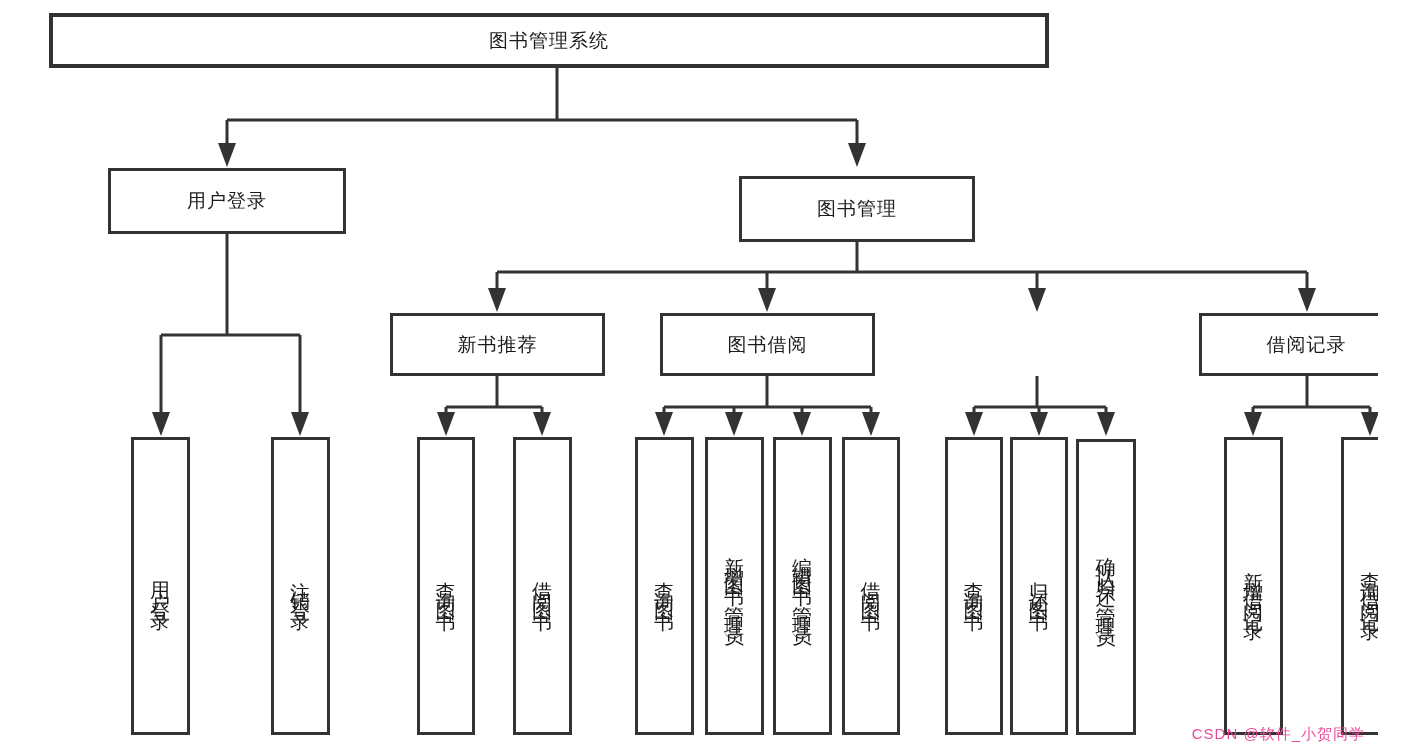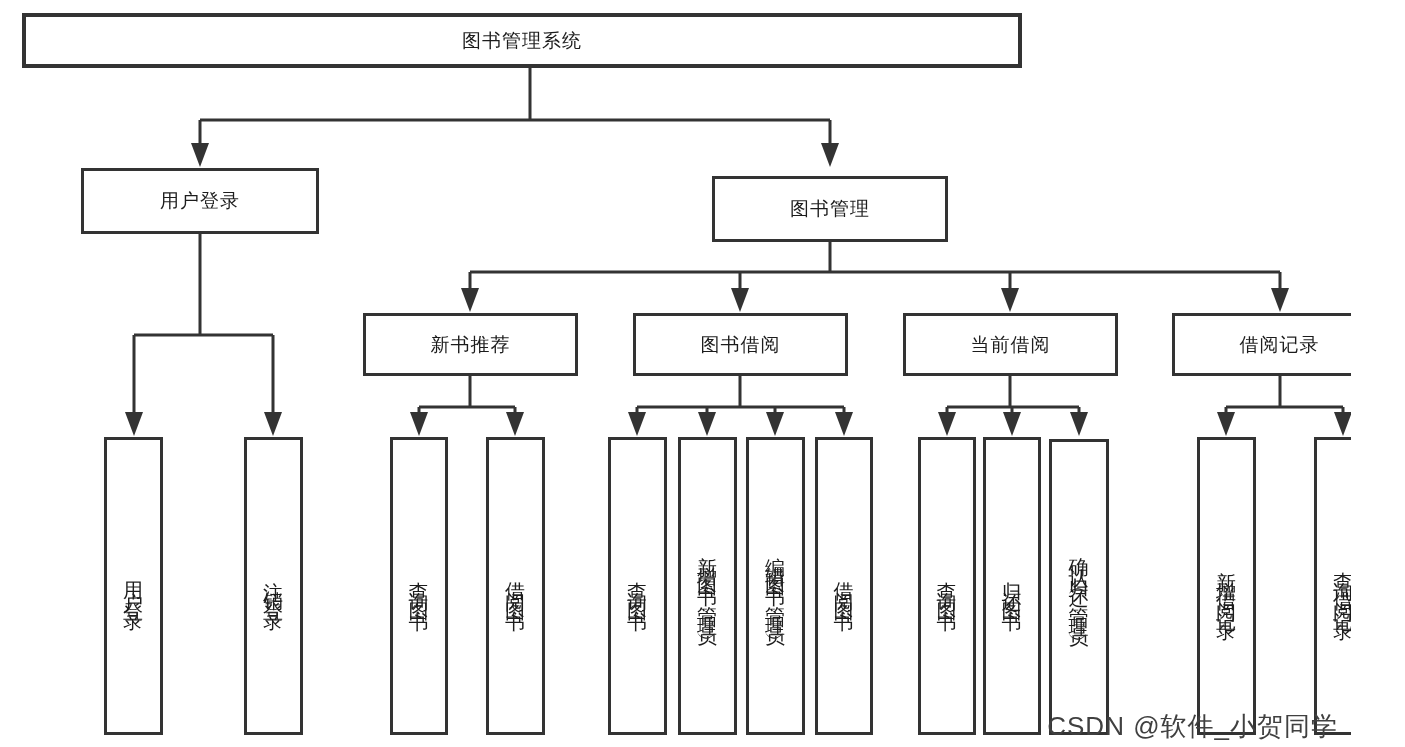--- a/index.html
+++ b/index.html
@@ -3,20 +3,21 @@
 <meta charset="utf-8">
 <style>
   html, body { margin: 0; padding: 0; background: #ffffff; }
   #canvas {
     position: relative;
     width: 1351px;
     height: 747px;
     background: #ffffff;
     font-family: "Liberation Sans", sans-serif;
     overflow: hidden;
+    margin-left: 27px;
   }
   #connectors {
     position: absolute;
     left: 0; top: 0;
     width: 1405px; height: 747px;
     z-index: 1;
   }
   .node {
     position: absolute;
     box-sizing: border-box;
@@ -47,22 +48,22 @@
     font-size: 20px;
     letter-spacing: 10px;
     color: #1c1c1c;
     line-height: 1;
     white-space: nowrap;
   }
   #watermark {
     position: absolute;
     right: 13px;
     bottom: 3px;
-    font-size: 26px;
-    color: #404040;
+    font-size: 15px;
+    color: #ec4899;
     letter-spacing: 1px;
     z-index: 3;
     white-space: nowrap;
   }
   svg path { stroke: #333333; stroke-width: 3; fill: none; }
   svg polygon { fill: #333333; stroke: none; }
 </style>
 </head>
 <body>
 
@@ -111,21 +112,20 @@
     </g>
   </svg>
 
   <div class="node root" style="left:22px; top:13px; width:1000px; height:55px;">图书管理系统</div>
 
   <div class="node" style="left:81px; top:168px; width:238px; height:66px;">用户登录</div>
   <div class="node" style="left:712px; top:176px; width:236px; height:66px;">图书管理</div>
 
   <div class="node" style="left:633px; top:313px; width:215px; height:63px;">图书借阅</div>
   <div class="node" style="left:363px; top:313px; width:215px; height:63px;">新书推荐</div>
-  <div class="node" style="left:903px; top:313px; width:215px; height:63px;">当前借阅</div>
   <div class="node" style="left:1172px; top:313px; width:215px; height:63px;">借阅记录</div>
 
   <div class="vnode" style="left:104px; top:437px; width:59px; height:298px;">
     <span class="vtext">用户登录</span>
   </div>
   <div class="vnode" style="left:244px; top:437px; width:59px; height:298px;">
     <span class="vtext">注销登录</span>
   </div>
 
   <div class="vnode" style="left:390px; top:437px; width:58px; height:298px;">

